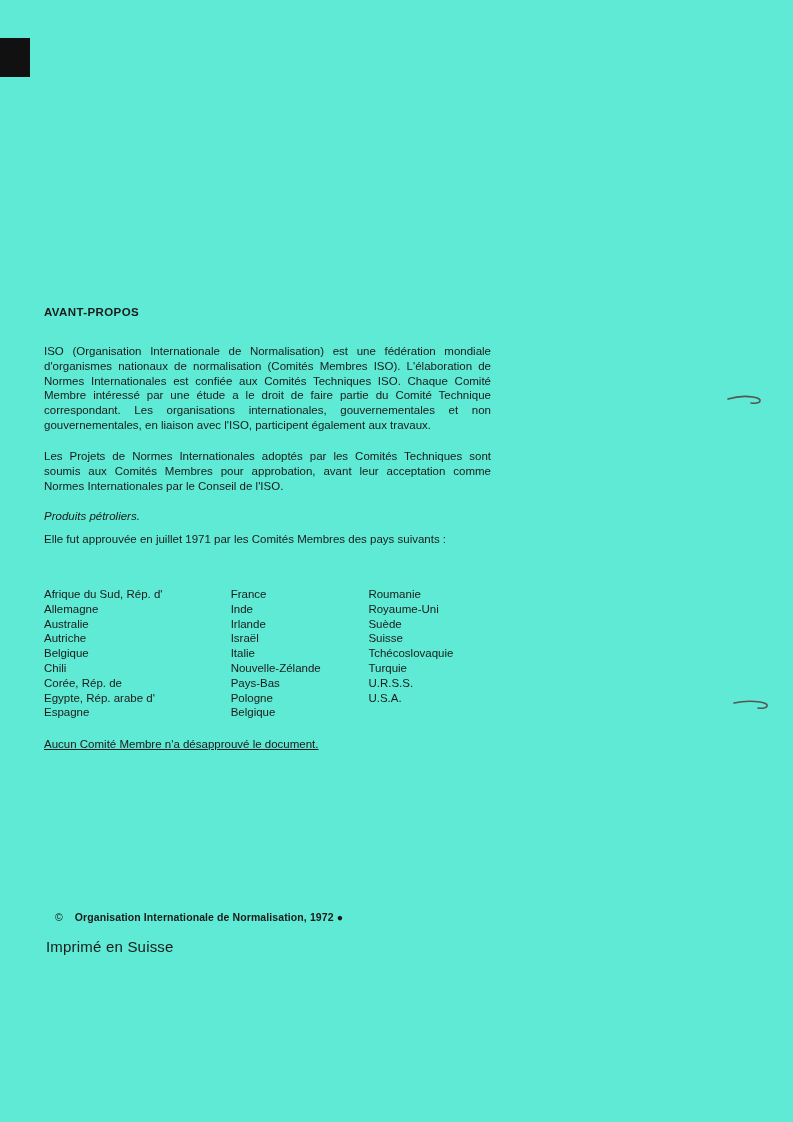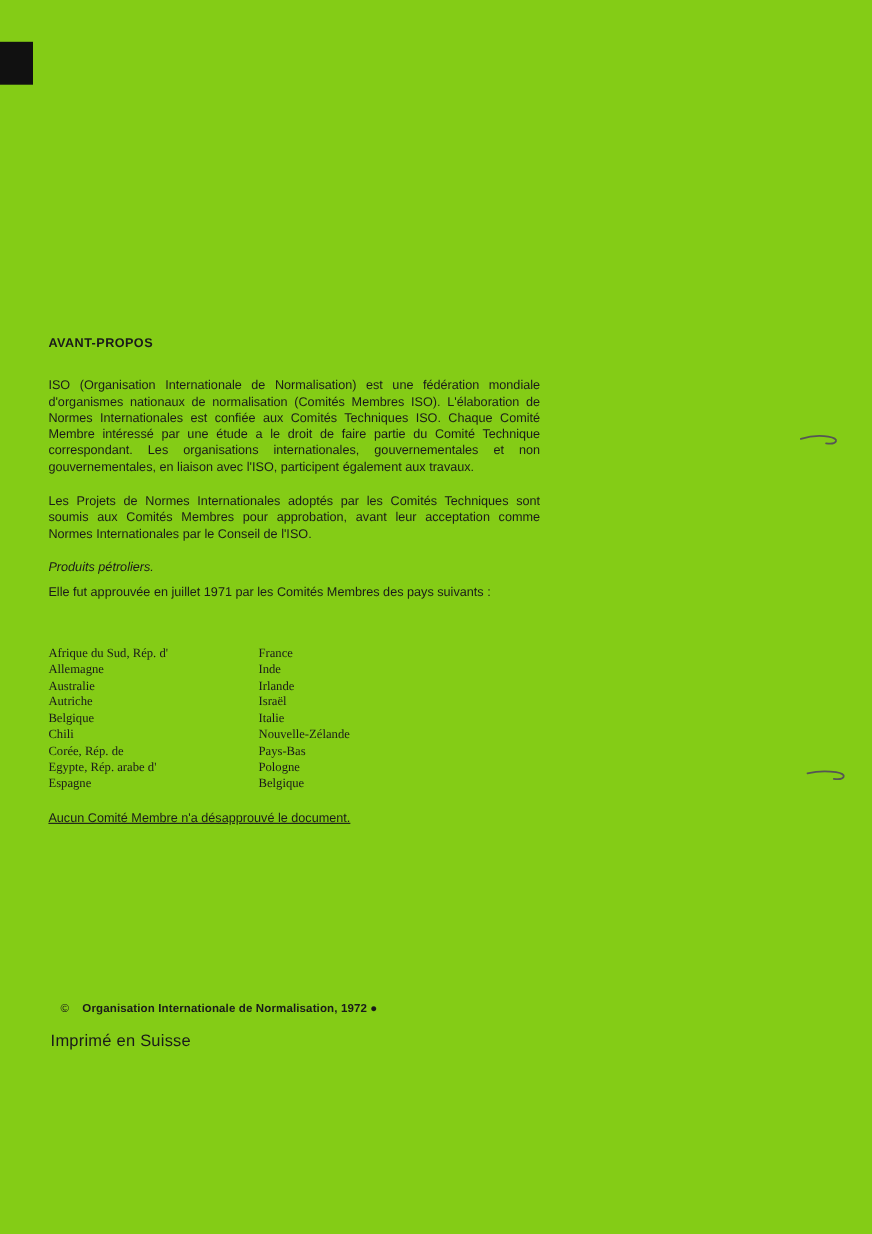--- a/index.html
+++ b/index.html
@@ -5,21 +5,21 @@
   html, body {
     margin: 0;
     padding: 0;
     background: #e8e8e8;
   }
   .page {
     position: relative;
     width: 793px;
     height: 1122px;
     margin: 0 auto;
-    background: #84cc16;
+    background: #5eead4;
     font-family: "Liberation Sans", "DejaVu Sans", sans-serif;
     color: #1a1a1a;
     overflow: hidden;
   }
   .corner-mark {
     position: absolute;
     left: 0;
     top: 38px;
     width: 30px;
     height: 39px;
@@ -51,21 +51,21 @@
     left: 44px;
     top: 587px;
     width: 470px;
     display: flex;
     font-size: 11.5px;
     line-height: 14.8px;
   }
   .country-col-1 { width: 148px; }
   .country-col-2 { width: 142px; margin-left: 43px; }
   .country-col-3 { width: 150px; }
-  .country-item { white-space: nowrap; font-family: Liberation Serif, serif; }
+  .country-item { white-space: nowrap; }
   .disapproval { top: 737px; width: 470px; text-decoration: underline; }
   .copyright-line {
     position: absolute;
     left: 55px;
     top: 911px;
     font-size: 10.5px;
     font-weight: bold;
     letter-spacing: 0.1px;
   }
   .copyright-line .sym {
@@ -123,20 +123,30 @@
         <div class="country-item">France</div>
         <div class="country-item">Inde</div>
         <div class="country-item">Irlande</div>
         <div class="country-item">Israël</div>
         <div class="country-item">Italie</div>
         <div class="country-item">Nouvelle-Zélande</div>
         <div class="country-item">Pays-Bas</div>
         <div class="country-item">Pologne</div>
         <div class="country-item">Belgique</div>
       </div>
+    <div class="country-col-3">
+        <div class="country-item">Roumanie</div>
+        <div class="country-item">Royaume-Uni</div>
+        <div class="country-item">Suède</div>
+        <div class="country-item">Suisse</div>
+        <div class="country-item">Tchécoslovaquie</div>
+        <div class="country-item">Turquie</div>
+        <div class="country-item">U.R.S.S.</div>
+        <div class="country-item">U.S.A.</div>
+      </div>
   </div>
 
   <div class="body-block disapproval">Aucun Comité Membre n'a désapprouvé le document.</div>
 
   <div class="copyright-line">
     <span class="sym">©</span><span>Organisation Internationale de Normalisation, 1972 ●</span>
   </div>
 
   <div class="printed-line">Imprimé en Suisse</div>
 

